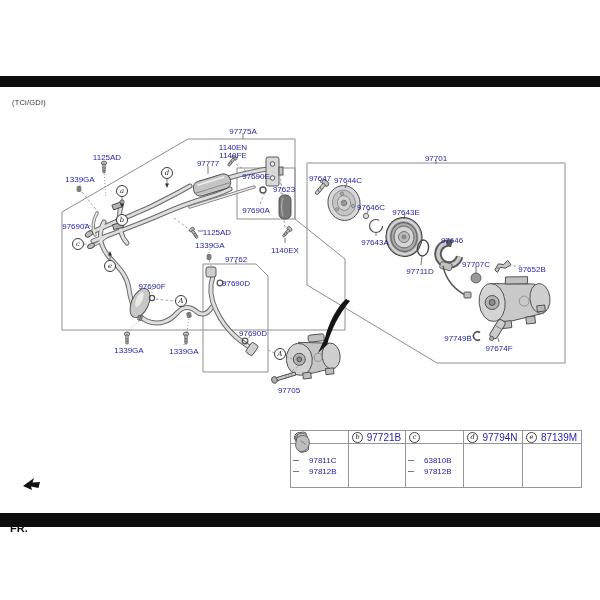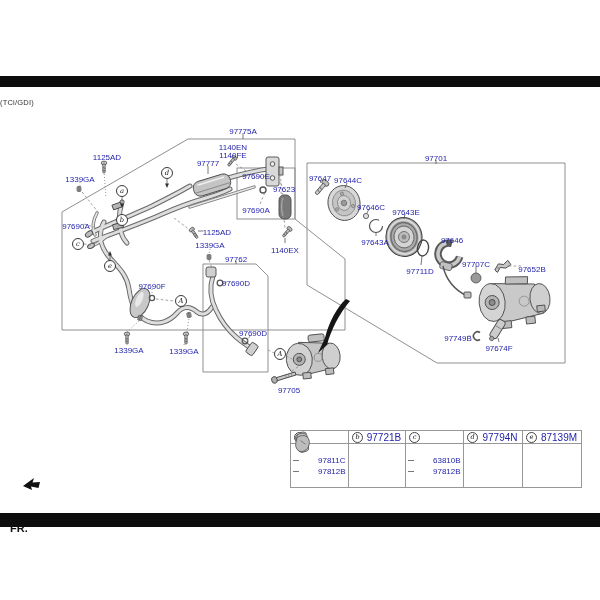--- a/index.html
+++ b/index.html
@@ -1,36 +1,36 @@
 <!DOCTYPE html>
 <html><head>
 <meta charset="utf-8">
 <style>
   html,body{margin:0;padding:0;background:#fff;}
   #stage{position:relative;width:600px;height:600px;background:#ffffff;overflow:hidden;
          font-family:"Liberation Sans",sans-serif;}
   #stage svg{position:absolute;left:0;top:0;}
   .plbl{font-family:"Liberation Sans",sans-serif;font-size:8px;fill:#2424ab;text-anchor:middle;}
   .callout-letter{font-family:"DejaVu Serif",serif;font-style:italic;font-size:6.8px;fill:#111;text-anchor:middle;}
-  .variant{position:absolute;left:0;top:98px;font-size:7.5px;color:#333;letter-spacing:.2px;}
+  .variant{position:absolute;left:12px;top:98px;font-size:7.5px;color:#333;letter-spacing:.2px;}
   .frlbl{position:absolute;left:10px;top:482px;font-size:11px;font-weight:bold;color:#111;margin-top:40px;}
   .bar{position:absolute;left:0;width:600px;background:#0d0d0d;}
   .bar.top{top:76px;height:11px}
   .bar.bot{top:513px;height:14px}
   
   .legend{position:absolute;left:290px;top:430px;width:290px;height:56px;border:1px solid #979797;
           display:flex;background:#fff;}
   .lcol{border-right:1px solid #979797;display:flex;flex-direction:column;box-sizing:border-box;}
   .lcol:last-child{border-right:none;}
   .lhead{height:12px;border-bottom:1px solid #979797;display:flex;align-items:center;gap:3px;padding:0 3px;}
   .lcirc{width:9px;height:9px;border:0.9px solid #444;border-radius:50%;font-family:"DejaVu Serif",serif;
          font-style:italic;font-size:6.5px;color:#111;display:flex;align-items:center;justify-content:center;flex:none;line-height:1;}
   .lpart{flex:1;text-align:center;font-size:10px;color:#2424ab;}
   .lbody{flex:1;display:flex;flex-direction:column;justify-content:center;gap:2px;padding:1px 2px;}
-  .lrow{display:flex;align-items:center;gap:19px;}
+  .lrow{display:flex;align-items:center;gap:10px;}
   .lrow .tick{width:6px;height:0;border-top:0.8px solid #777;flex:none;}
   .lrow .txt{font-size:8px;color:#2424ab;white-space:nowrap;}
   .lsingle{flex:1;display:flex;align-items:center;justify-content:center;}
   
   .boxline{fill:none;stroke:#8f8f8f;stroke-width:1;}
   .tubeO{stroke:#6a6a6a;stroke-width:5;fill:none;stroke-linecap:round;}
   .tubeI{stroke:#dedede;stroke-width:3;fill:none;stroke-linecap:round;}
   .tubeO2{stroke:#7a7a7a;stroke-width:3.4;fill:none;stroke-linecap:round;}
   .tubeI2{stroke:#e6e6e6;stroke-width:1.6;fill:none;stroke-linecap:round;}
   .dash{stroke:#8a8a8a;stroke-width:0.8;fill:none;stroke-dasharray:2.6 2.2;}

